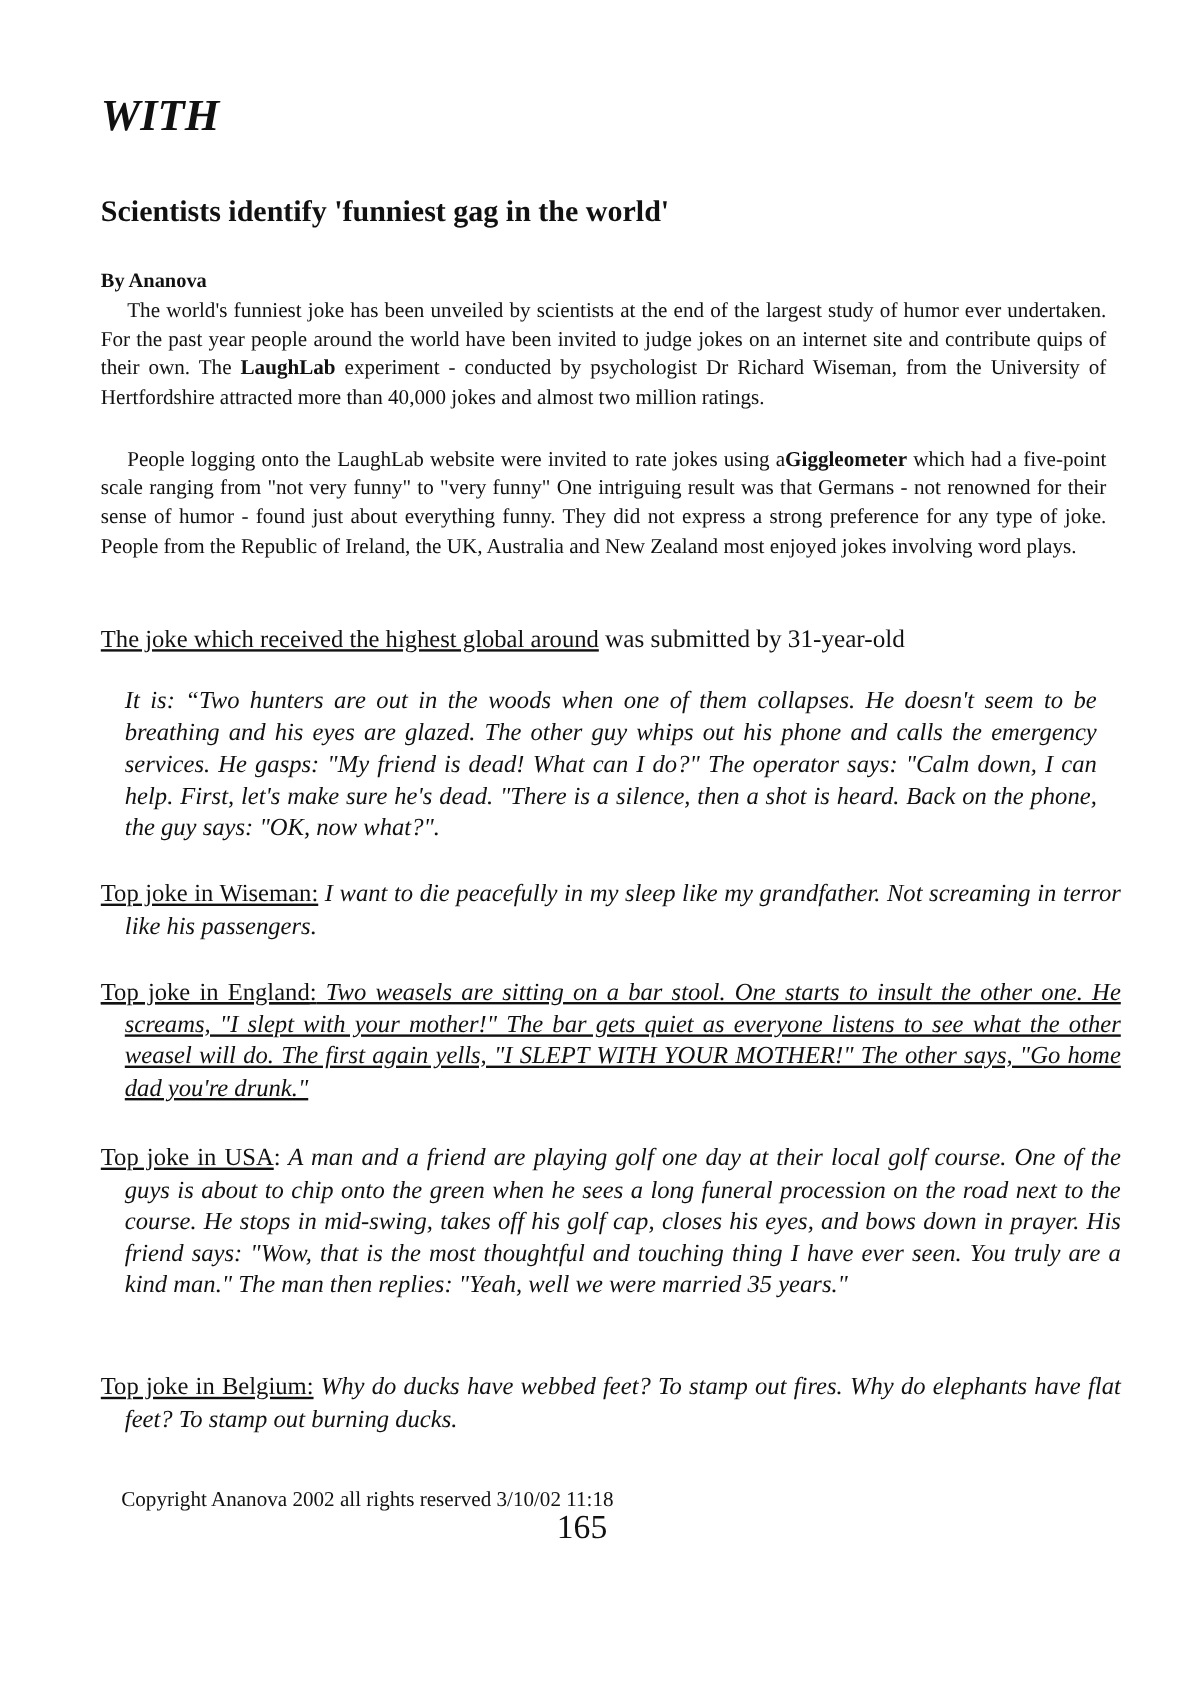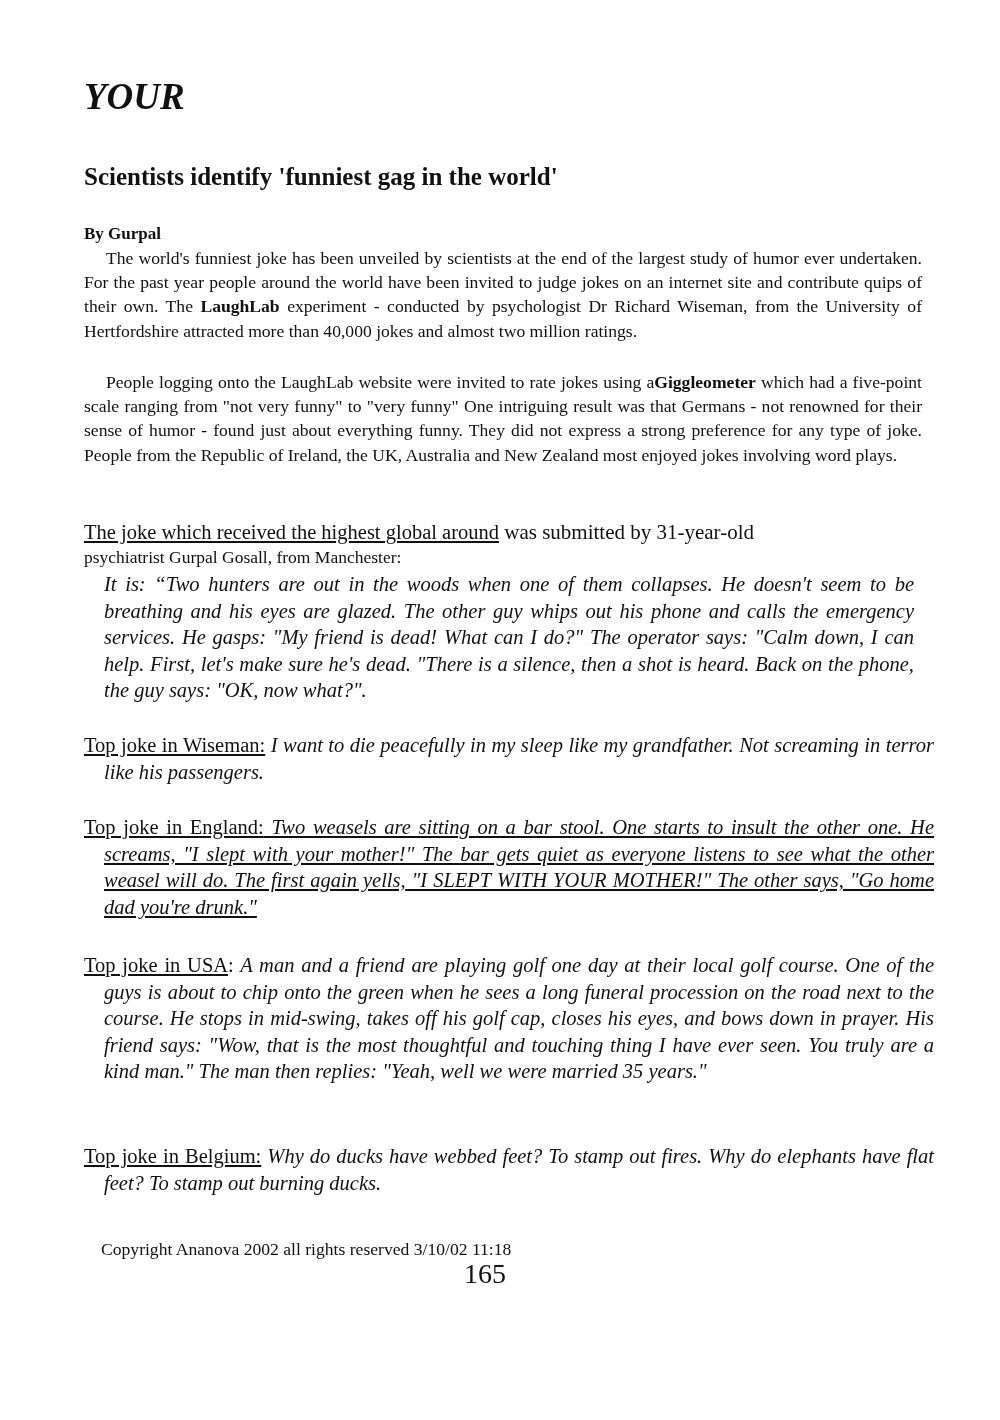--- a/index.html
+++ b/index.html
@@ -55,29 +55,29 @@
     }
     .page-number {
       position: absolute; top: 1260px; left: 380px;
       font-size: 28px; line-height: 1; margin: 0;
     }
   </style>
 </head>
 <body>
 
 <div class="page">
-  <h1 class="section-title">YOUR</h1>
+  <h1 class="section-title">WITH</h1>
   <h2 class="headline">Scientists identify 'funniest gag in the world'</h2>
-  <div class="byline">By Gurpal</div>
+  <div class="byline">By Ananova</div>
 
   <p class="intro p1"><span class="indent"></span><span>The world's funniest joke has been unveiled by scientists at the end of the largest study of humor ever undertaken. For the past year people around the world have been invited to judge jokes on an internet site and contribute quips of their own. The </span><b>LaughLab</b><span> experiment - conducted by psychologist Dr Richard Wiseman, from the University of Hertfordshire attracted more than 40,000 jokes and almost two million ratings.</span></p>
 
   <p class="intro p2"><span class="indent"></span><span>People logging onto the LaughLab website were invited to rate jokes using a</span><b>Giggleometer</b><span> which had a five-point scale ranging from "not very funny" to "very funny"  One intriguing result was that Germans - not renowned for their sense of humor - found just about everything funny. They did not express a strong preference for any type of joke. People from the Republic of Ireland, the UK, Australia and New Zealand most enjoyed jokes involving word plays.</span></p>
 
-  <p class="lead"><span class="u">The joke which received the highest global around</span><span class="rest"> was submitted by 31-year-old</span><span class="lead-line2">psychiatrist Gurpal Gosall, from Manchester:</span></p>
+  <p class="lead"><span class="u">The joke which received the highest global around</span><span class="rest"> was submitted by 31-year-old</span></p>
 
   <p class="joke-quote">It is: “Two hunters are out in the woods when one of them collapses. He doesn't seem to be breathing and his eyes are glazed. The other guy whips out his phone and calls the emergency services. He gasps: "My friend is dead! What can I do?" The operator says: "Calm down, I can help. First, let's make sure he's dead. "There is a silence, then a shot is heard. Back on the phone, the guy says: "OK, now what?".</p>
 
   <p class="topjoke tj-scotland"><span class="label">Top joke in Wiseman:</span><span class="text"> I want to die peacefully in my sleep like my grandfather. Not screaming in terror like his passengers.</span></p>
 
   <p class="topjoke tj-england"><span class="label">Top joke in England</span><span>:</span><span class="text"> Two weasels are sitting on a bar stool. One starts to insult the other one. He screams, "I slept with your mother!" The bar gets quiet as everyone listens to see what the other weasel will do. The first again yells, "I SLEPT  WITH YOUR MOTHER!"  The other says, "Go home dad you're drunk."</span></p>
 
   <p class="topjoke tj-usa"><span class="label">Top joke in USA</span><span>:</span><span class="text"> A man and a friend are playing golf one day at their local golf course. One of the guys is about to chip onto the green when he sees a long funeral procession on the road next to the course. He stops in mid-swing, takes off his golf cap, closes his eyes, and bows down in prayer. His friend says: "Wow, that is the most thoughtful and touching thing I have ever seen. You truly are a kind man." The man then replies: "Yeah, well we were married 35 years."</span></p>
 
   <p class="topjoke tj-belgium"><span class="label">Top joke in Belgium:</span><span class="text"> Why do ducks have webbed feet? To stamp out fires. Why do elephants have flat feet? To stamp out burning ducks.</span></p>

